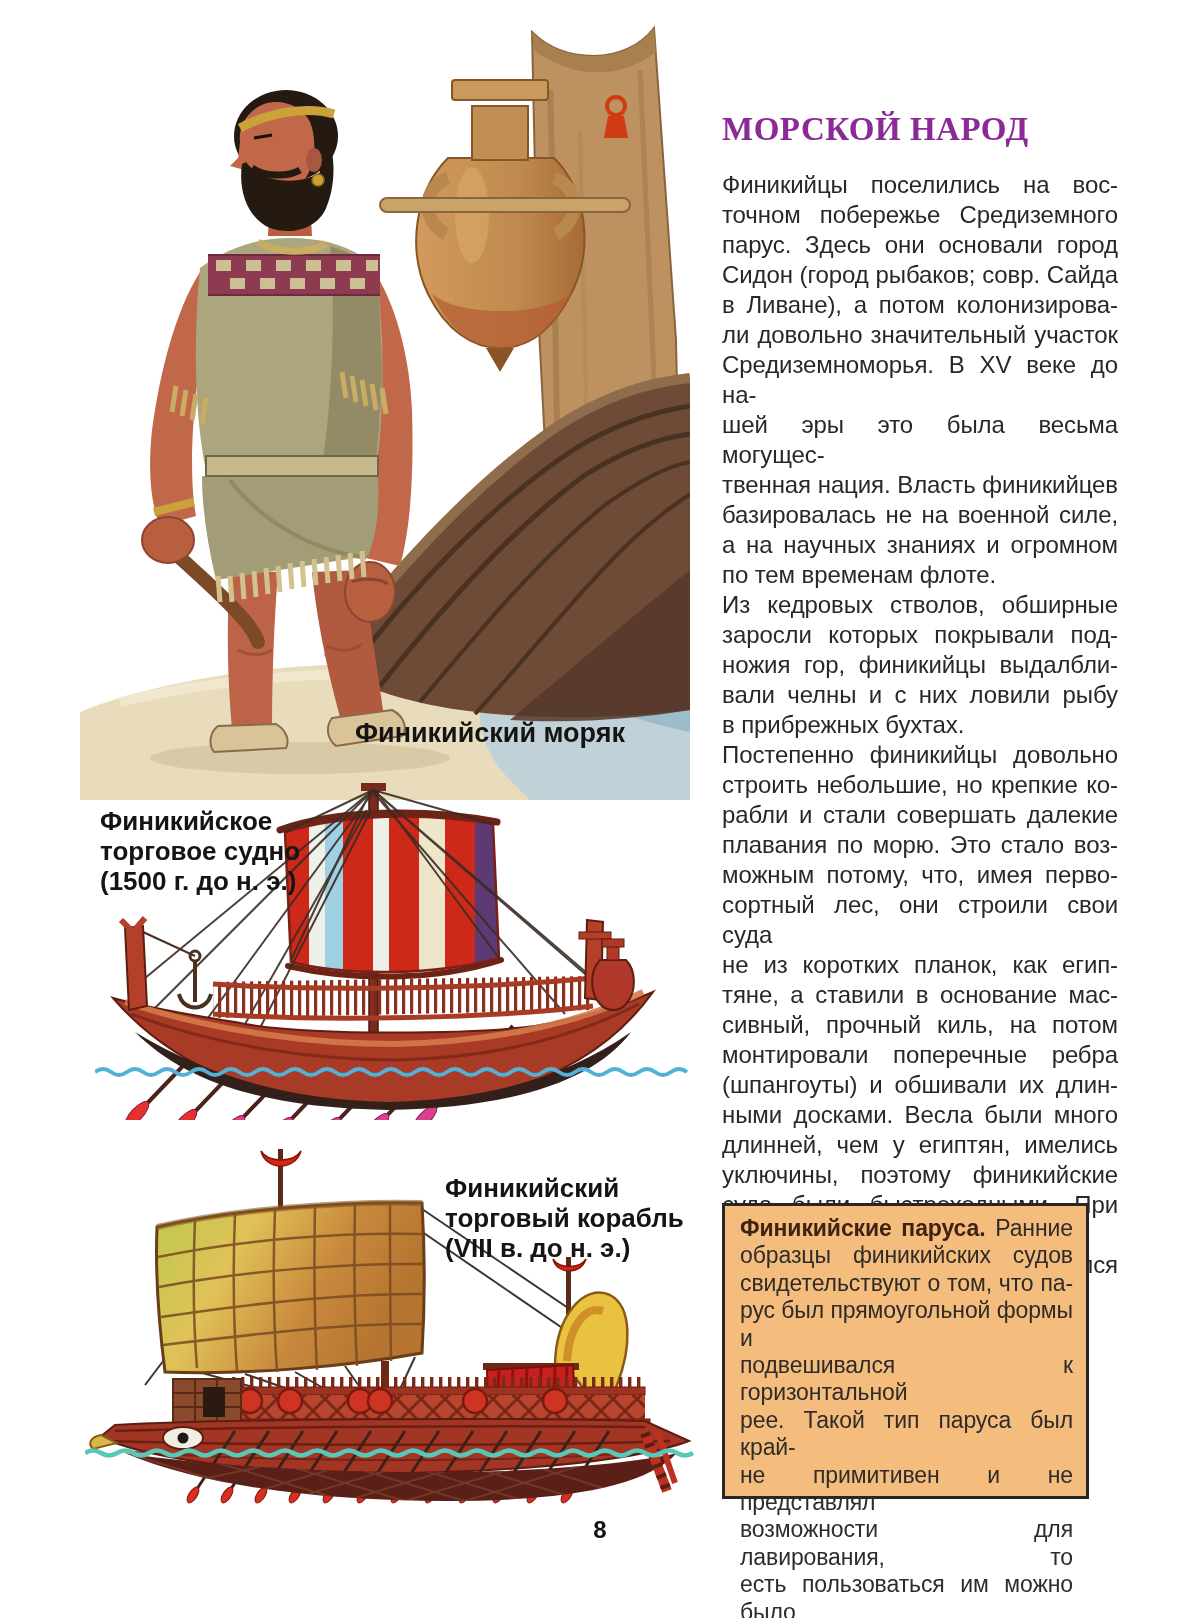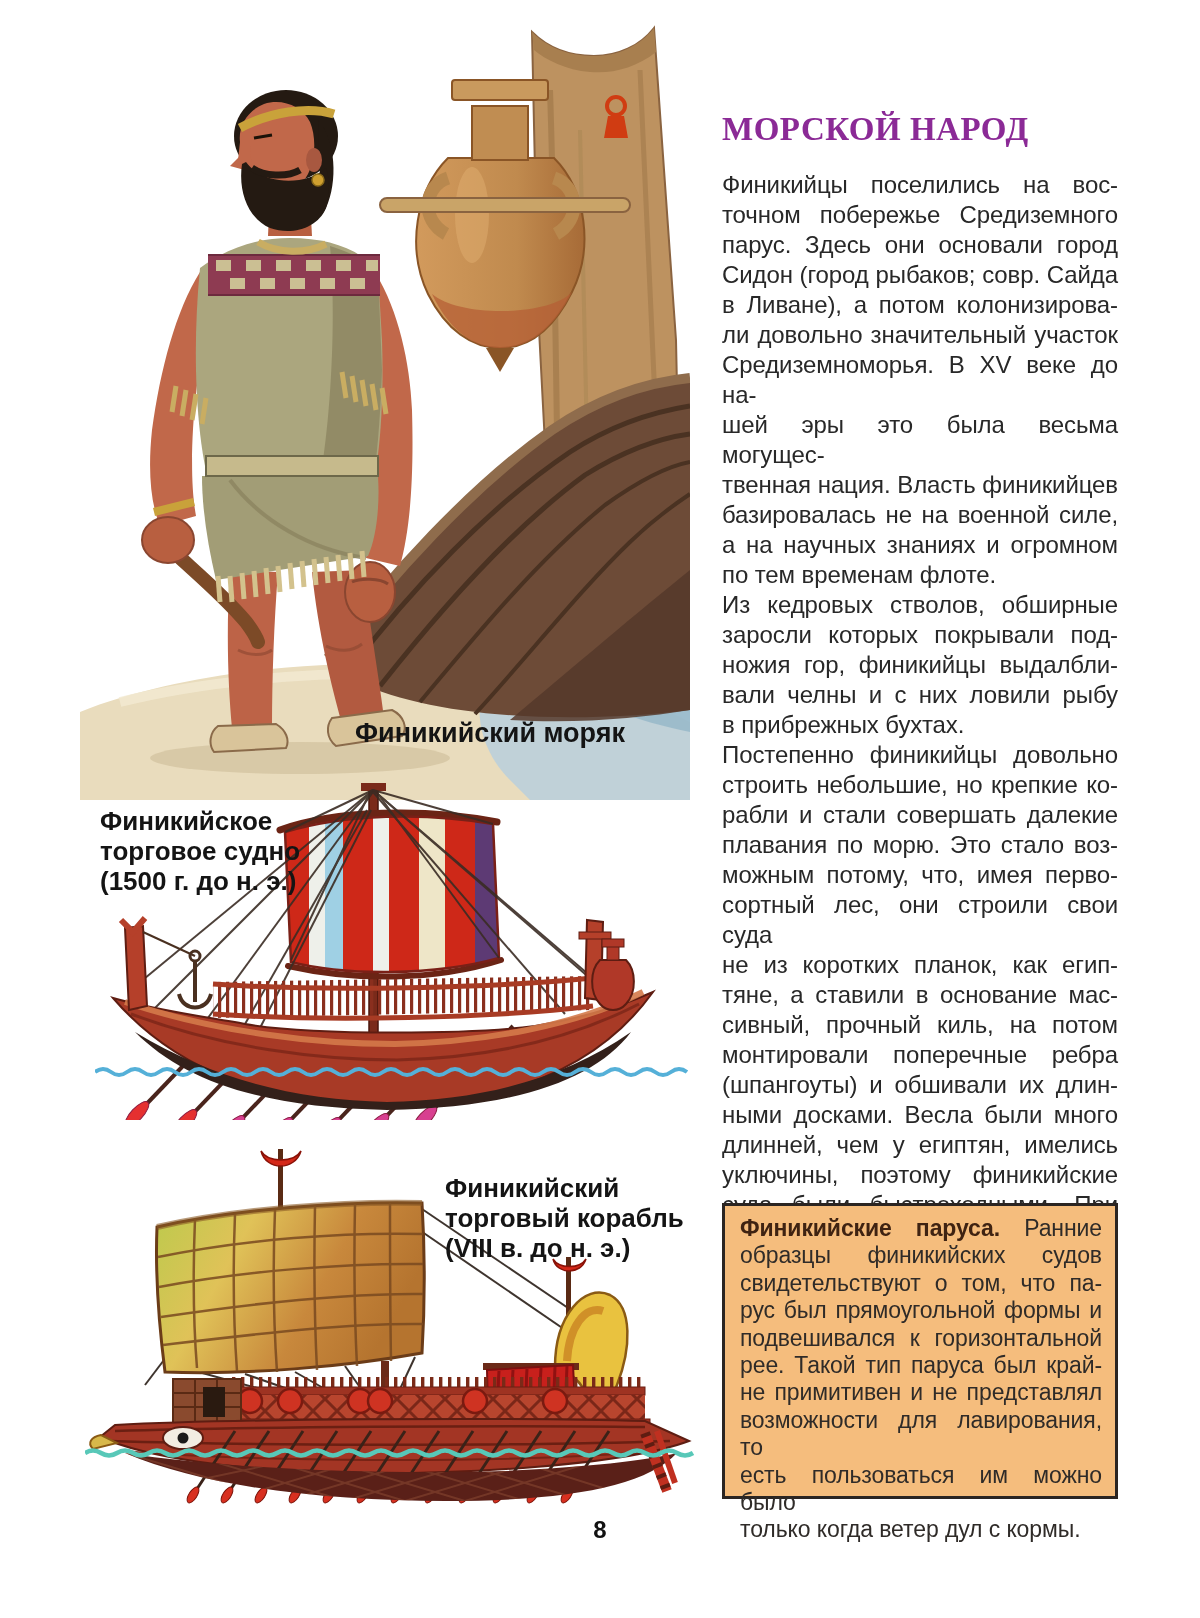--- a/index.html
+++ b/index.html
@@ -12,21 +12,21 @@
   .cap-vessel{left:100px;top:806px;width:250px;}
   .cap-ship{left:445px;top:1152px;width:265px;margin-top:21px;}
   .capline{text-align:left;}
   .article-title{position:absolute;left:722px;top:108px;width:396px;margin:0;text-align:left;
            font-family:"Liberation Serif",serif;font-weight:bold;font-size:33px;line-height:42px;
            letter-spacing:.5px;color:var(--title-color,#8b2a96);}
   .article-body{position:absolute;left:722px;top:170px;width:396px;
            font-size:24px;line-height:30px;letter-spacing:-0.1px;color:var(--text-color,#282828);}
   .jline{text-align:justify;text-align-last:justify;}
   .jline.end{text-align-last:left;}
-  .infobox{position:absolute;left:722px;top:1203px;width:396px;height:296px;box-sizing:border-box;
+  .infobox{position:absolute;left:722px;top:1203px;width:367px;height:296px;box-sizing:border-box;
            background:var(--box-bg,#f5bd7d);border:3px solid var(--box-border,#2b2522);
            padding:9px 13px 0 15px;font-size:23px;line-height:27.4px;letter-spacing:-0.1px;
            color:var(--box-text,#2f2b28);}
   .infobox .lead{font-weight:bold;color:var(--box-lead,#3f2312);}
   .pagenum{position:absolute;left:0;top:1516px;width:1200px;text-align:center;
            font-weight:bold;font-size:24px;color:#111;}
 </style>
 </head>
 <body>
 

